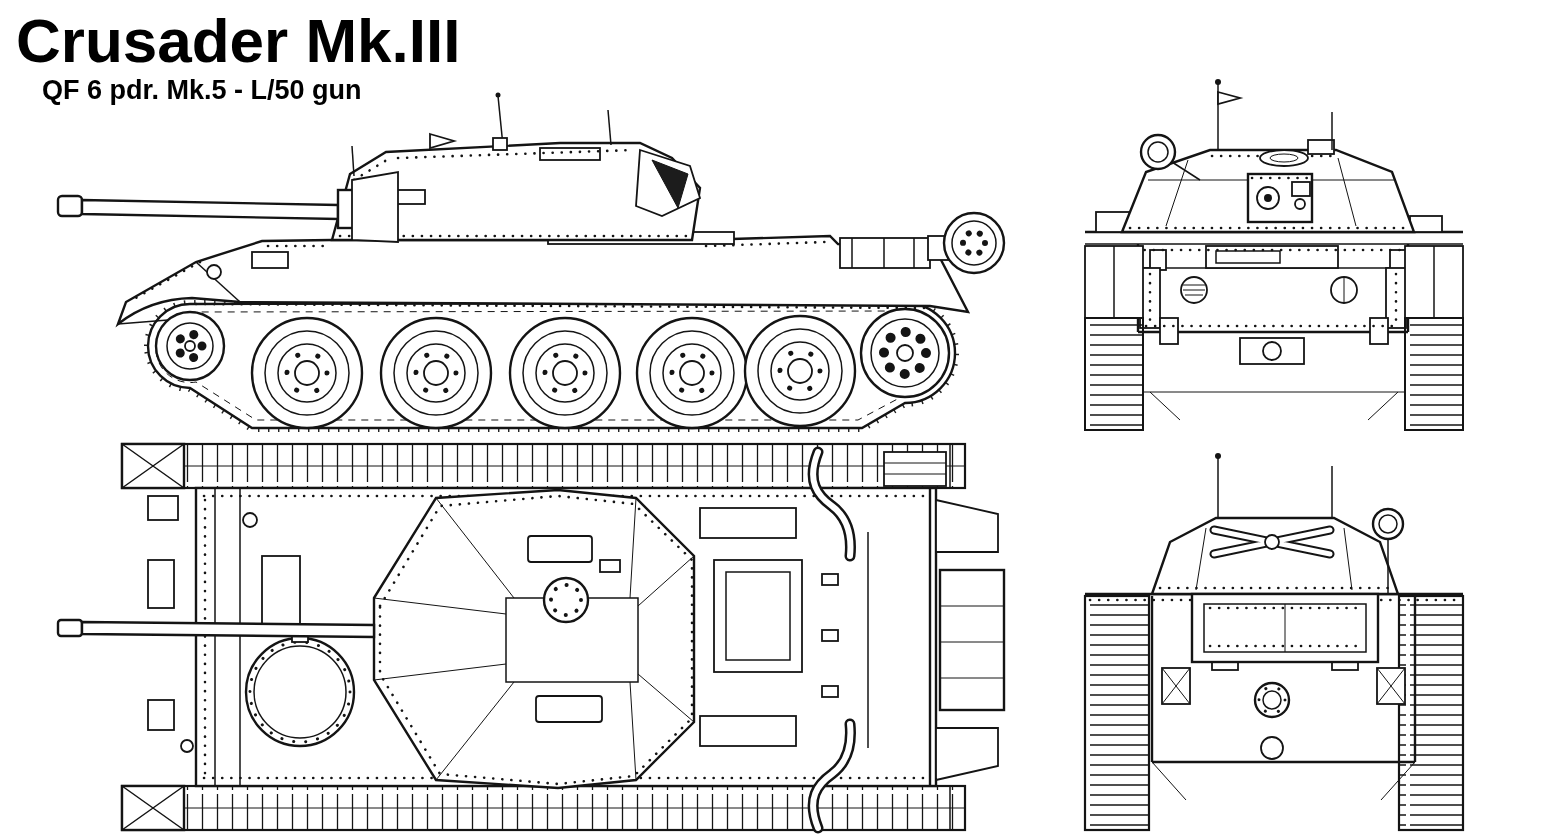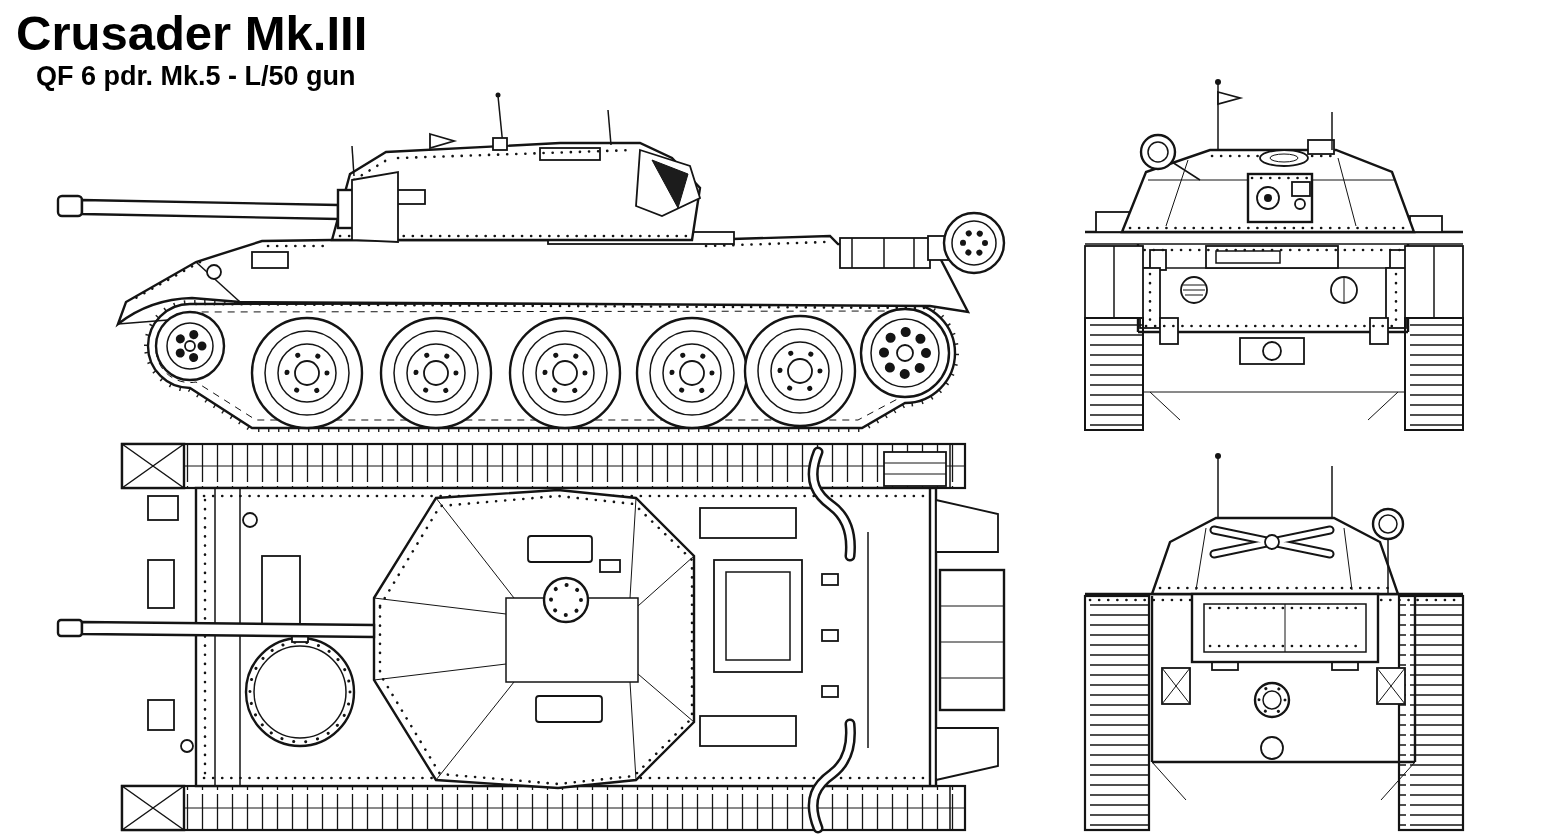--- a/index.html
+++ b/index.html
@@ -1,20 +1,20 @@
 <!DOCTYPE html>
 <html><head>
 <meta charset="utf-8">
 <style>
   html,body{margin:0;padding:0;background:#ffffff;}
   body{width:1568px;height:840px;position:relative;overflow:hidden;
        font-family:"Liberation Sans",sans-serif;color:#000;}
   .hdr{position:absolute;left:16px;top:8px;z-index:2;}
-  .title{font-size:49px;font-weight:bold;line-height:1.05;letter-spacing:0;text-align:right;}
-  .subtitle{font-size:27px;font-weight:bold;margin-left:20px;margin-top:2px;}
+  .title{font-size:62px;font-weight:bold;line-height:1.05;letter-spacing:0;text-align:right;}
+  .subtitle{font-size:27px;font-weight:bold;margin-left:26px;margin-top:2px;}
   svg{position:absolute;left:0;top:0;}
   .ln{stroke:#141414;stroke-width:1.5;fill:none;}
   .ln2{stroke:#141414;stroke-width:2.4;fill:none;}
   .fw{fill:#ffffff;stroke:#141414;stroke-width:1.8;}
   .fw2{fill:#ffffff;stroke:#141414;stroke-width:2.4;}
   .riv{stroke:#141414;stroke-width:2.6;stroke-linecap:round;
        stroke-dasharray:0.1 9;fill:none;}
   .ticks{stroke:#141414;stroke-width:8;stroke-dasharray:1.4 8.6;fill:none;opacity:.95;}
   .thin{stroke:#141414;stroke-width:1;fill:none;}
 </style>

